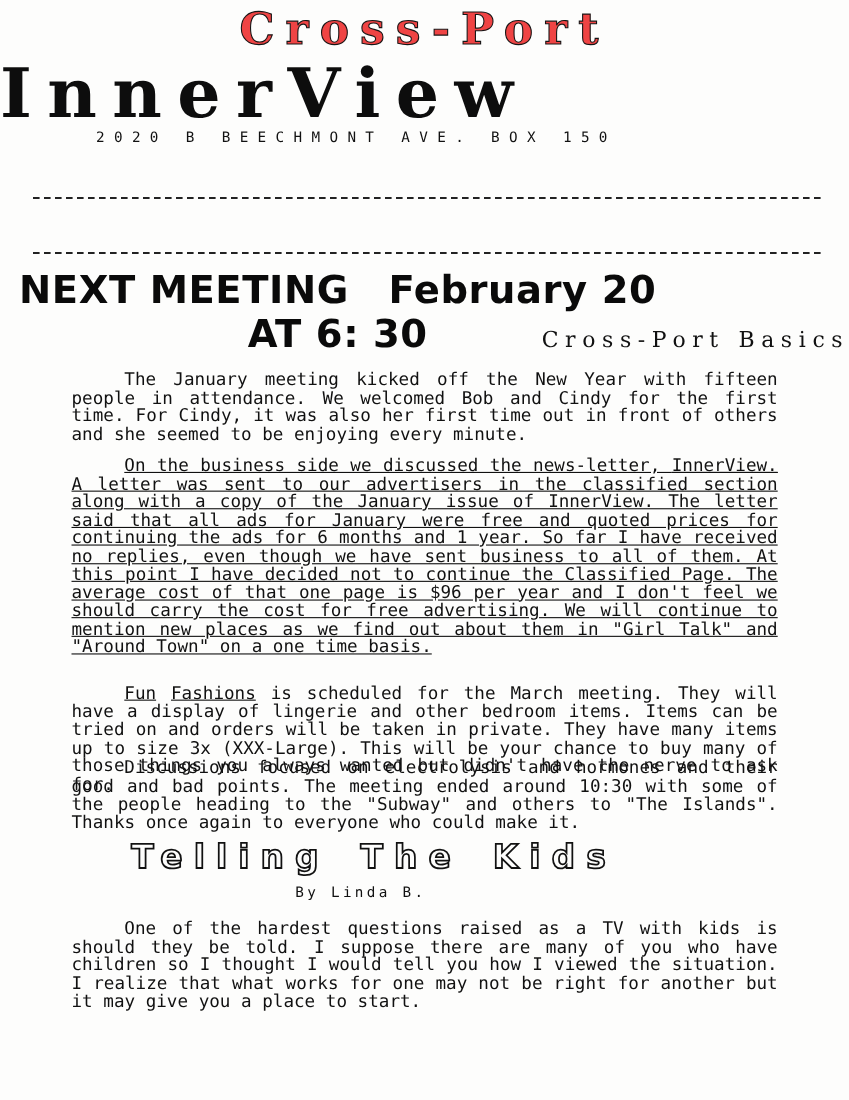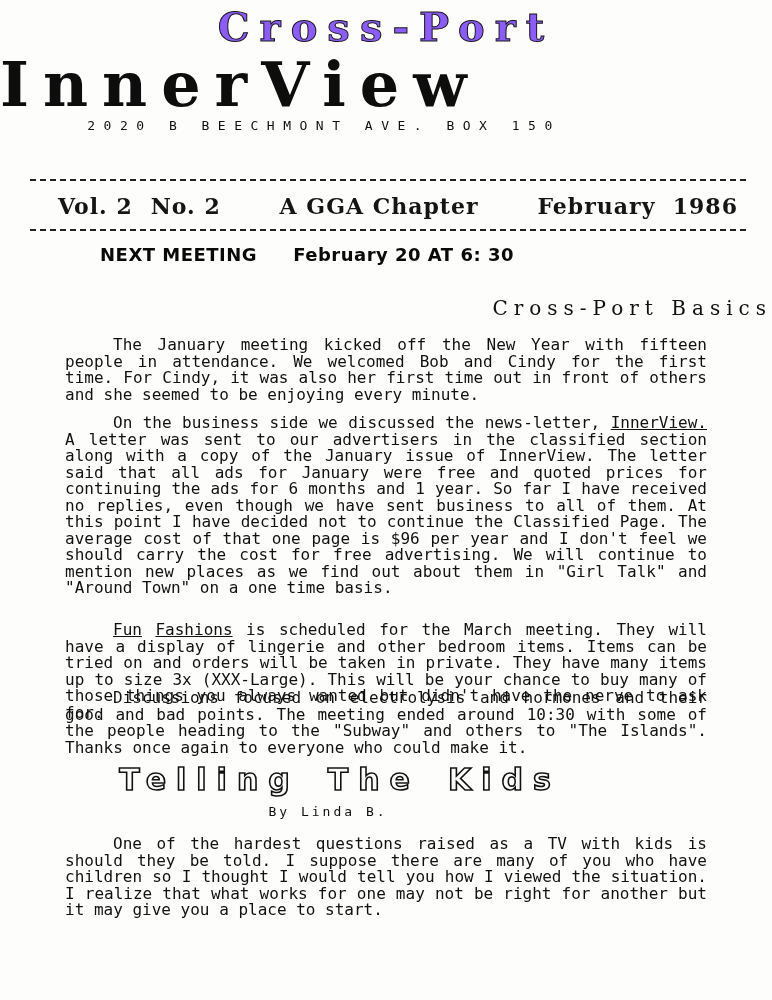--- a/index.html
+++ b/index.html
@@ -9,21 +9,21 @@
     color: #111;
     font-family: "DejaVu Sans Mono", monospace;
     position: relative;
   }
   .page { position: absolute; left: 0; top: 0; width: 772px; height: 1000px; }
 
   .masthead-top {
     position: absolute; top: 2px; left: 0; width: 772px; text-align: center;
     font-family: "DejaVu Serif", serif; font-weight: bold;
     font-size: 40px; letter-spacing: 10px; line-height: 50px;
-    color: #8b5cf6;
+    color: #ef4444;
     -webkit-text-stroke: 1px #151515;
   }
   .masthead-main {
     position: absolute; top: 50px; left: 0; width: 772px; text-align: left;
     font-family: "DejaVu Serif", serif; font-weight: bold;
     font-size: 62px; letter-spacing: 14px; line-height: 70px;
     color: #0d0d0d;
   }
   .address {
     position: absolute; left: 0; width: 648px; text-align: center;
@@ -44,40 +44,40 @@
     position: absolute; top: 193px; left: 58px; width: 680px;
     display: flex; justify-content: space-between;
     font-family: "DejaVu Serif", serif; font-weight: bold;
     font-size: 22px; color: #151515; letter-spacing: 1px;
   }
   .issue-line .vol { display: flex; gap: 18px; }
 
   .next-meeting {
     position: absolute; top: 244px; left: 0; width: 614px; text-align: center;
     font-family: "DejaVu Sans", sans-serif; font-weight: bold;
-    font-size: 18px; letter-spacing: 0.5px; color: #0a0a0a;
+    font-size: 35px; letter-spacing: 0.5px; color: #0a0a0a;
   }
   .next-meeting .gap { display: inline-block; width: 36px; }
 
   .section-title {
     position: absolute; top: 296px; left: 0; width: 772px; text-align: right;
     font-family: "DejaVu Serif", serif;
     font-size: 20px; letter-spacing: 6px; color: #111;
   }
 
   .para {
     position: absolute; left: 65px; width: 642px;
     font-family: "DejaVu Sans Mono", monospace;
     font-size: 16px; line-height: 16.5px; color: #111;
     text-align: justify; text-align-last: left;
     margin: 0;
   }
   .para .indent { display: inline-block; width: 48px; }
   .p1 { top: 337px; }
-  .p2 { top: 415px; }
+  .p2 { top: 415px; text-decoration: underline; }
   .p3 { top: 622px; }
   .p4 { top: 690px; }
   .p5 { top: 836px; }
   .ul { text-decoration: underline; }
 
   .kids-title {
     position: absolute; top: 762px; left: 0; width: 680px; text-align: center;
     font-family: "DejaVu Sans", sans-serif; font-weight: bold;
     font-size: 30px; letter-spacing: 10px;
     color: #fdfdfc;
@@ -93,30 +93,20 @@
 </head>
 <body>
 
 <div class="page">
 
   <div class="masthead-top">Cross-Port</div>
   <div class="masthead-main">InnerView</div>
   <div class="address addr1">2020 B BEECHMONT AVE.  BOX 150</div>
 
   <div class="dash-rule rule1"></div>
-  <div class="issue-line">
-    <span class="vol">
-      <span>Vol. 2</span>
-      <span>No. 2</span>
-    </span>
-    <span>A GGA Chapter</span>
-    <span>
-      <span>February</span>&nbsp;&nbsp;<span>1986</span>
-    </span>
-  </div>
   <div class="dash-rule rule2"></div>
 
   <div class="next-meeting">
     <span>NEXT MEETING</span><span class="gap"></span><span>February 20 AT 6: 30</span>
   </div>
 
   <div class="section-title">Cross-Port Basics</div>
 
   <p class="para p1"><span class="indent"></span><span>The January meeting kicked off the New Year with fifteen people in attendance. We welcomed Bob and Cindy for the first time. For Cindy, it was also her first time out in front of others and she seemed to be enjoying every minute.</span></p>
 

